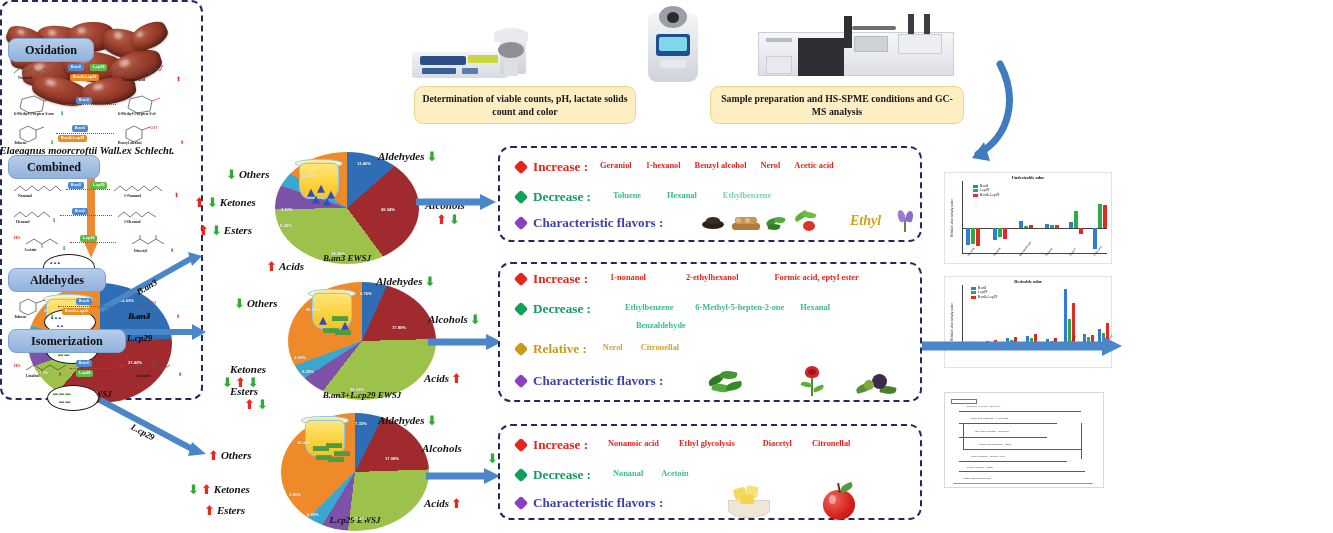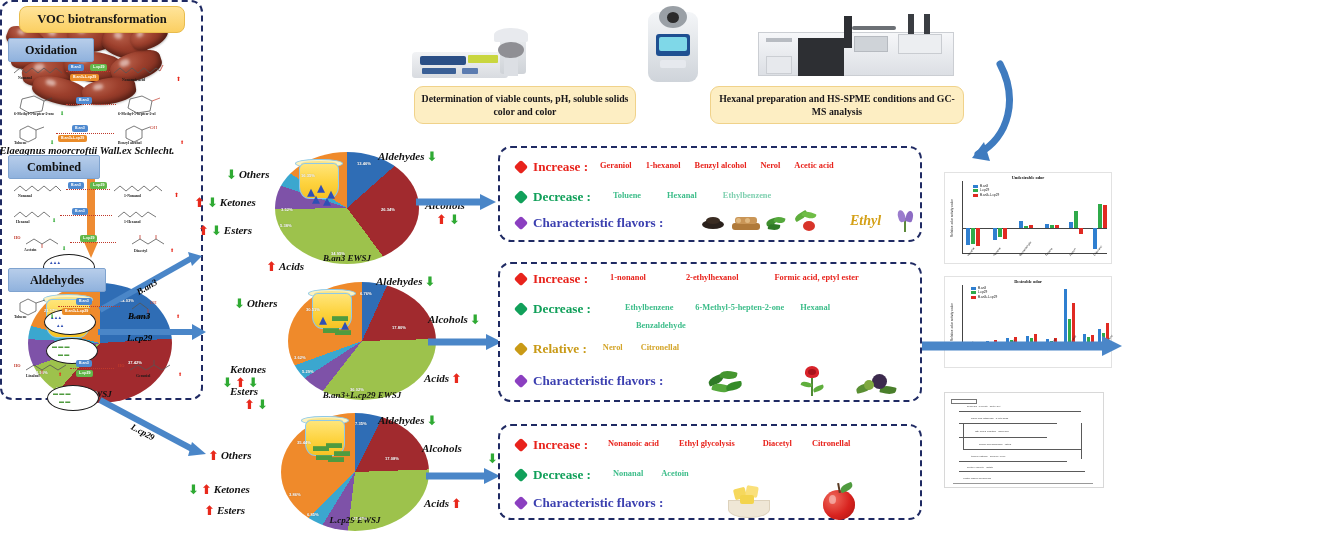--- a/index.html
+++ b/index.html
@@ -89,21 +89,21 @@
   #right-panel { left:1122px; top:126px; width:203px; height:400px;
     border:2.4px dashed #1f2a63; border-radius:12px; background:#fff; }
   .pill-yellow {
     position:absolute; background:linear-gradient(180deg,#ffe49a,#fbcf62);
     border:1px solid #e8bc4d; border-radius:8px; text-align:center;
     font:bold 12.6px/1 "Liberation Serif", serif; color:#171717;
     padding:6px 4px;
   }
   .pill-blue {
     position:absolute; background:linear-gradient(180deg,#b7cdea,#90b2dd);
-    border:1px solid #7fa3cf; border-radius:2px; text-align:center;
+    border:1px solid #7fa3cf; border-radius:8px; text-align:center;
     font:bold 12.2px/1 "Liberation Serif", serif; color:#101010;
     padding:5px 0;
   }
   .rxn { position:absolute; }
   .tagb { position:absolute; background:#4f8ad0; color:#fff; border-radius:2px;
     font:bold 3.6px/1.5 "Liberation Sans", sans-serif; padding:1px 3px; white-space:nowrap; }
   .tagg { position:absolute; background:#63b84a; color:#fff; border-radius:2px;
     font:bold 3.6px/1.5 "Liberation Sans", sans-serif; padding:1px 3px; white-space:nowrap; }
   .tago { position:absolute; background:#ea8b28; color:#fff; border-radius:2px;
     font:bold 3.6px/1.5 "Liberation Sans", sans-serif; padding:1px 3px; white-space:nowrap; }
@@ -204,22 +204,22 @@
   <div style="position:absolute;left:86px;top:4px;width:8px;height:32px;background:#2d2f33;"></div>
   <div style="position:absolute;left:94px;top:14px;width:44px;height:4px;background:#6c7075;border-radius:2px;"></div>
   <div style="position:absolute;left:96px;top:24px;width:34px;height:16px;background:#cfd3d8;border:1px solid #b6bac0;"></div>
   <div style="position:absolute;left:140px;top:22px;width:44px;height:20px;background:#eceef1;border:1px solid #c9ccd1;"></div>
   <div style="position:absolute;left:150px;top:2px;width:6px;height:20px;background:#3a3d42;"></div>
   <div style="position:absolute;left:166px;top:2px;width:6px;height:20px;background:#3a3d42;"></div>
   <div style="position:absolute;left:8px;top:26px;width:26px;height:4px;background:#b8bcc2;"></div>
   <div style="position:absolute;left:8px;top:44px;width:26px;height:18px;background:#e7e9ed;border:1px solid #cbced3;"></div>
 </div>
 
-<div class="abs caption-box" style="left:414px; top:86px; width:222px;">Determination of viable counts, pH, soluble solids color and color</div>
-<div class="abs caption-box" style="left:710px; top:86px; width:254px;">Hexanal preparation and HS-SPME conditions and GC-MS analysis</div>
+<div class="abs caption-box" style="left:414px; top:86px; width:222px;">Determination of viable counts, pH, lactate solids count and color</div>
+<div class="abs caption-box" style="left:710px; top:86px; width:254px;">Sample preparation and HS-SPME conditions and GC-MS analysis</div>
 
 <svg class="abs" style="left:900px; top:58px; width:116px; height:110px;" viewBox="0 0 116 110">
   <path d="M100 6 C118 40 110 78 78 96" fill="none" stroke="#3f7bbf" stroke-width="7" stroke-linecap="round"></path>
   <path d="M84 84 L72 100 L90 103 Z" fill="#3f7bbf"></path>
 </svg>
 
 <div class="donut-wrap" style="left:20px; top:283px; width:160px; height:120px;">
   <div class="donut" style="left:8px; top:0; width:144px; height:120px;
       background:conic-gradient(from 0deg,
         #2f6db5 0deg 86.5deg,
@@ -708,21 +708,20 @@
   <span class="pw-txt" style="left:22px;top:73px;">acetoin / diacetyl · lactate</span>
   <span class="pw-txt" style="left:18px;top:84px;">volatile organic compounds</span>
 </div>
 
 <svg class="abs" style="left:920px; top:332px; width:204px; height:28px;" viewBox="0 0 204 28">
   <line x1="2" y1="14" x2="184" y2="14" stroke="#4a86c8" stroke-width="9"></line>
   <path d="M182 4 L202 14 L182 24 Z" fill="#4a86c8"></path>
 </svg>
 
 <div id="right-panel">
-  <div class="pill-yellow" style="left:19px; top:6px; width:166px;">VOC biotransformation</div>
 
   <div class="pill-blue" style="left:8px; top:38px; width:86px;">Oxidation</div>
   <div class="rxn" style="left:14px; top:64px; width:178px; height:26px;">
     <svg style="position:absolute;left:0;top:2px;" width="50" height="10" viewBox="0 0 50 10">
         <polyline points="0,7 6,2 12,7 18,2 24,7 30,2 36,7 42,2 48,7" fill="none" stroke="#555" stroke-width=".8"></polyline>
       </svg>
     <span class="mol-name" style="left:4px; top:13px;">Nonanal</span>
     <div class="dotline" style="left:52px; top:7px; width:44px;"></div>
     <span class="tagb" style="left:54px; top:0px;">B.an3</span>
     <span class="tagg" style="left:76px; top:0px;">L.cp29</span>
@@ -828,20 +827,21 @@
     <span class="tago" style="left:48px; top:12px;">B.an3+L.cp29</span>
     <svg style="position:absolute;left:116px;top:2px;" width="42" height="16" viewBox="0 0 42 16">
         <polyline points="2,11 10,5 18,11" fill="none" stroke="#555" stroke-width=".8"></polyline>
         <line x1="18" y1="11" x2="18" y2="15" stroke="#c0392b" stroke-width=".8"></line>
         <text x="20" y="6" font-size="4.6" fill="#c0392b">OH</text>
       </svg>
     <span class="mol-name" style="left:118px; top:20px;">Acetic acid</span>
     <span class="arw up" style="position:absolute;left:162px;top:18px;font-size:5px;">⬆</span>
   </div>
 
+  <div class="pill-blue" style="left:8px; top:329px; width:118px;">Isomerization</div>
   <div class="rxn" style="left:14px; top:358px; width:178px; height:28px;">
     <span class="mol-name" style="left:0px; top:6px; color:#c0392b; font-size:4.2px;">HO</span>
     <svg style="position:absolute;left:12px;top:2px;" width="44" height="14" viewBox="0 0 44 14">
         <polyline points="0,10 8,5 16,10 24,5 32,10 40,5" fill="none" stroke="#555" stroke-width=".8"></polyline>
         <line x1="16" y1="10" x2="16" y2="14" stroke="#c0392b" stroke-width=".8"></line>
       </svg>
     <span class="mol-name" style="left:12px; top:17px;">Linalool</span>
     <span class="arw up" style="position:absolute;left:44px;top:14px;font-size:5px;">⬆</span>
     <div class="dotline" style="left:56px; top:10px; width:44px;"></div>
     <span class="tagb" style="left:62px; top:2px;">B.an3</span>

